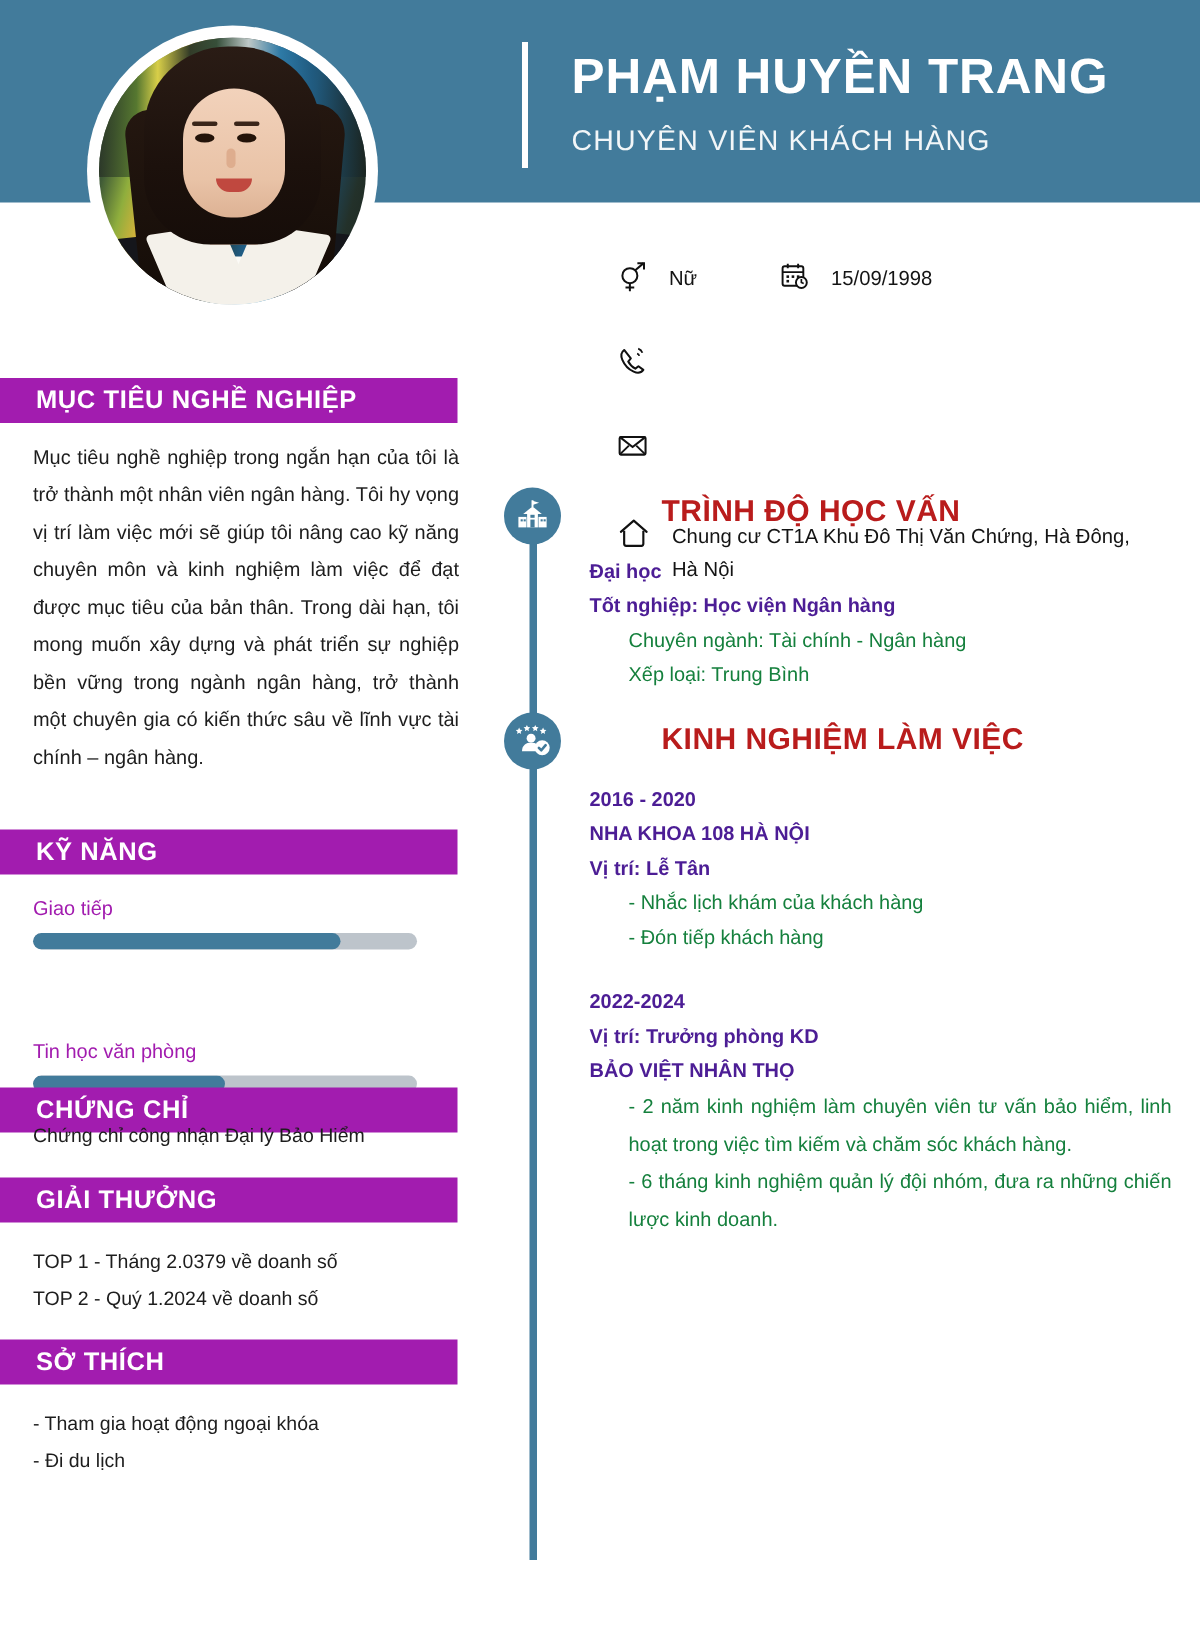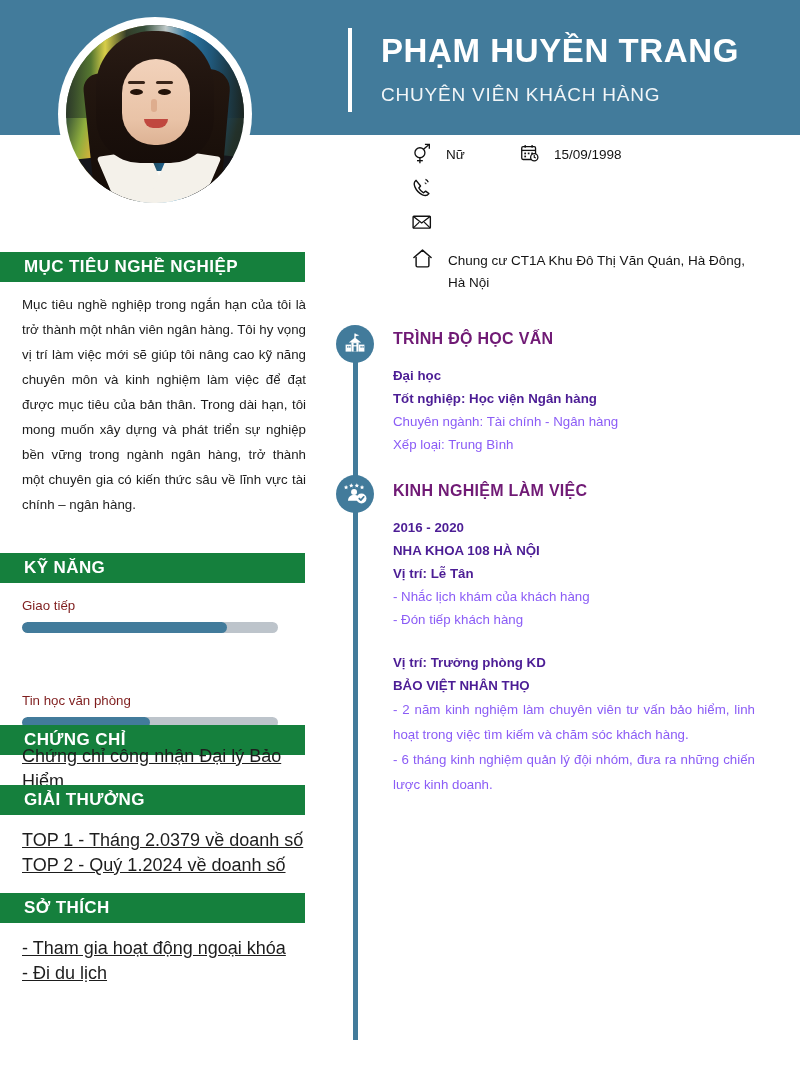--- a/index.html
+++ b/index.html
@@ -118,68 +118,68 @@
     position:absolute; left:118px; top:130px; width:68px; height:54px;
     background:#15161b; transform:rotate(6deg); border-radius:6px;
   }
   .ph-shirt{
     position:absolute; left:74px; top:146px; width:32px; height:36px;
     background:#fbfaf6;
   }
 
   
   .contact{ position:absolute; left:412px; top:142px; width:380px; }
-  .c-row{ display:flex; align-items:flex-start; margin-bottom:9px; min-height:26px; }
+  .c-row{ display:flex; align-items:flex-start; margin-bottom:9px; min-height:26px;margin-top:31px; }
   .c-ico{ width:34px; flex:0 0 34px; display:flex; align-items:flex-start;
           justify-content:flex-start; padding-top:1px; }
   .c-ico svg{ display:block; }
   .c-txt{ font-size:13.5px; line-height:20px; color:#141414; padding-top:3px; }
   .c-sub{ display:flex; align-items:flex-start; }
   .c-sub .c-ico{ width:36px; flex:0 0 36px; }
 
   
   .side{ position:absolute; left:0; top:0; width:320px; }
   .sec-bar{
     position:absolute; left:0; width:305px; height:30px;
-    background:#15803d; display:flex; align-items:center;
+    background:#a21caf; display:flex; align-items:center;
   }
   .sec-bar span{
     color:#fff; font-size:17px; font-weight:bold; letter-spacing:.4px;
     padding-left:24px;
   }
   .side-body{
     position:absolute; left:22px; font-size:13.3px; color:#1d1d1d;
   }
 
   .objective{ width:284px; text-align:justify; line-height:25px; }
 
-  .skill-name{ font-size:13.3px; color:#7f1d1d; }
+  .skill-name{ font-size:13.3px; color:#a21caf; }
   .skill-track{
     width:256px; height:11px; border-radius:6px; background:#bdc4cb;
     position:relative; overflow:hidden; margin-top:9px;
   }
   .skill-fill{ height:100%; border-radius:6px; background:#427b9b; }
 
-  .side-line{ line-height:25px; font-size:18px;text-decoration:underline; }
+  .side-line{ line-height:25px; font-size:13px; }
 
   
   .tl-line{
     position:absolute; left:353px; top:348px; width:5px; height:692px;
     background:#427b9b;
   }
   .tl-node{
     position:absolute; width:38px; height:38px; border-radius:50%;
     background:#427b9b; display:flex; align-items:center; justify-content:center;
   }
   .r-col{ position:absolute; left:393px; width:380px; }
   .r-head{
-    font-size:16px; font-weight:bold; color:#701a75; letter-spacing:.3px;
+    font-size:20px; font-weight:bold; color:#b91c1c; letter-spacing:.3px;margin-left:48px;
   }
   .r-b{ font-size:13.3px; font-weight:bold; color:#4c1d95; line-height:23px; }
-  .r-n{ font-size:13.3px; color:#8b5cf6; line-height:23px; }
+  .r-n{ font-size:13.3px; color:#15803d; line-height:23px;margin-left:26px; }
   .r-just{ text-align:justify; line-height:25px; }
 </style>
 </head>
 <body>
 
 <div class="banner"></div>
 <div class="banner-divider"></div>
 <div class="name">PHẠM HUYỀN TRANG</div>
 <div class="role">CHUYÊN VIÊN KHÁCH HÀNG</div>
 
@@ -259,21 +259,21 @@
     <div class="c-txt"></div>
   </div>
 
   <div class="c-row c-sub" style="align-items:flex-start;">
     <div class="c-ico">
       <svg width="21" height="21" viewBox="0 0 22 22">
         <path d="M2 10 L11 2.2 L20 10" fill="none" stroke="#111" stroke-width="1.5" stroke-linejoin="round" stroke-linecap="round"></path>
         <path d="M4.3 9.2 V18.4 a1.4 1.4 0 0 0 1.4 1.4 H16.3 a1.4 1.4 0 0 0 1.4 -1.4 V9.2" fill="none" stroke="#111" stroke-width="1.5" stroke-linejoin="round"></path>
       </svg>
     </div>
-    <div class="c-txt" style="width:310px; line-height:22px;">Chung cư CT1A Khu Đô Thị Văn Quán, Hà Đông, Hà Nội</div>
+    <div class="c-txt" style="width:310px; line-height:22px;">Chung cư CT1A Khu Đô Thị Văn Chứng, Hà Đông, Hà Nội</div>
   </div>
 </div>
 
 <div class="side">
 
   <div class="sec-bar" style="top:252px;">
     <span>MỤC TIÊU NGHỀ NGHIỆP</span>
   </div>
   <div class="side-body objective" style="top:292px;">Mục tiêu nghề nghiệp trong ngắn hạn của tôi là trở thành một nhân viên ngân hàng. Tôi hy vọng vị trí làm việc mới sẽ giúp tôi nâng cao kỹ năng chuyên môn và kinh nghiệm làm việc để đạt được mục tiêu của bản thân. Trong dài hạn, tôi mong muốn xây dựng và phát triển sự nghiệp bền vững trong ngành ngân hàng, trở thành một chuyên gia có kiến thức sâu về lĩnh vực tài chính – ngân hàng.</div>
 
@@ -360,18 +360,19 @@
     <div class="r-b">2016 - 2020</div>
     <div class="r-b">NHA KHOA 108 HÀ NỘI</div>
     <div class="r-b">Vị trí: Lễ Tân</div>
     <div class="r-n">- Nhắc lịch khám của khách hàng</div>
     <div class="r-n">- Đón tiếp khách hàng</div>
   </div>
 
   <div style="height:20px"></div>
 
   <div>
+    <div class="r-b">2022-2024</div>
     <div class="r-b">Vị trí: Trưởng phòng KD</div>
     <div class="r-b">BẢO VIỆT NHÂN THỌ</div>
     <div class="r-n r-just" style="width:362px">- 2 năm kinh nghiệm làm chuyên viên tư vấn bảo hiểm, linh hoạt trong việc tìm kiếm và chăm sóc khách hàng.</div>
     <div class="r-n r-just" style="width:362px">- 6 tháng kinh nghiệm quản lý đội nhóm, đưa ra những chiến lược kinh doanh.</div>
   </div>
 </div>
 
 </body></html>

